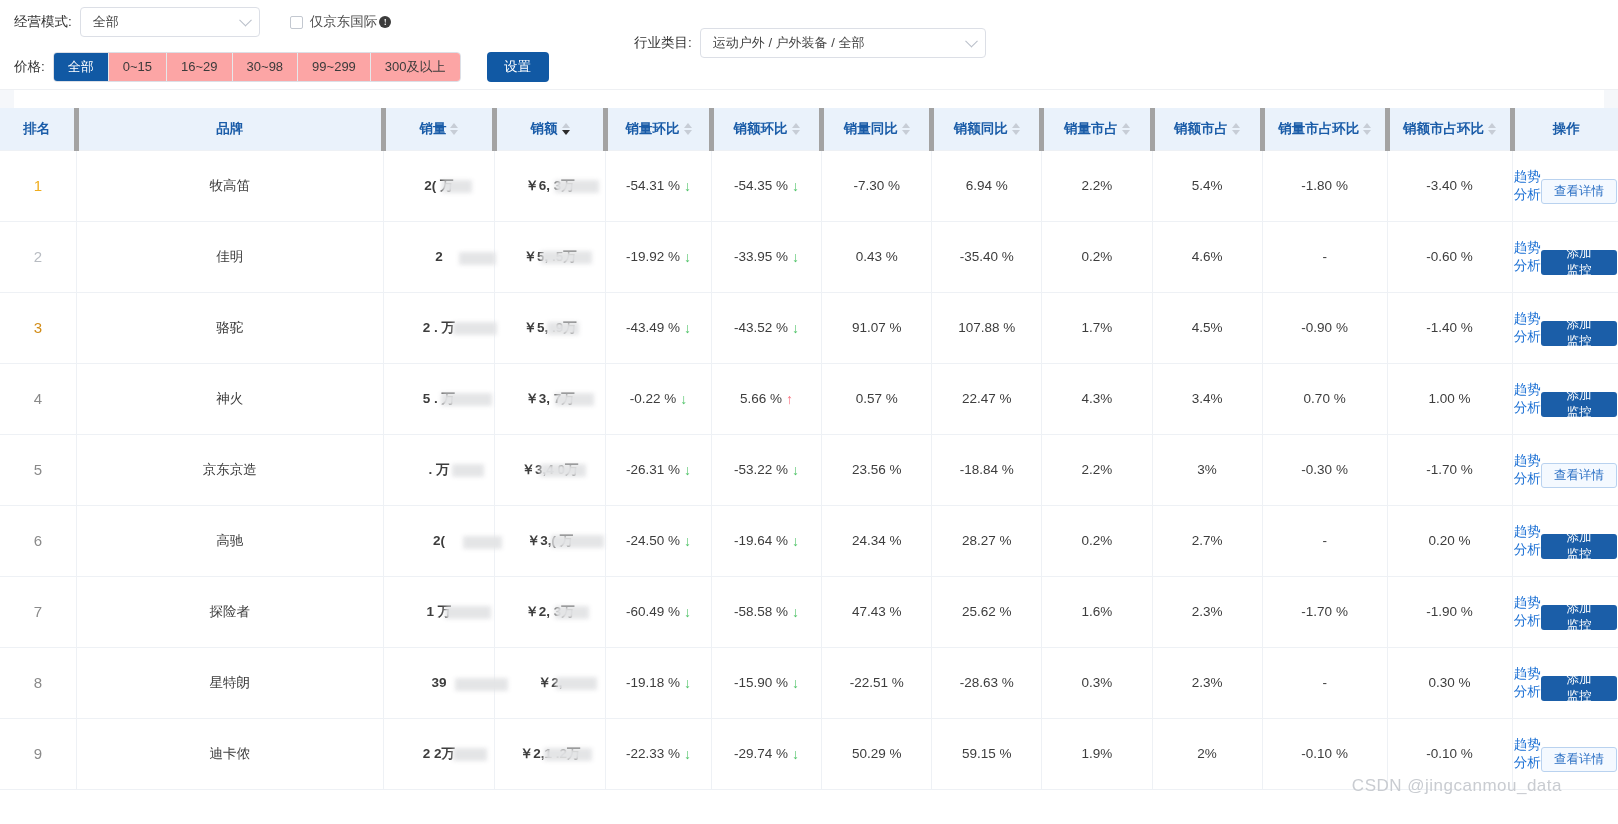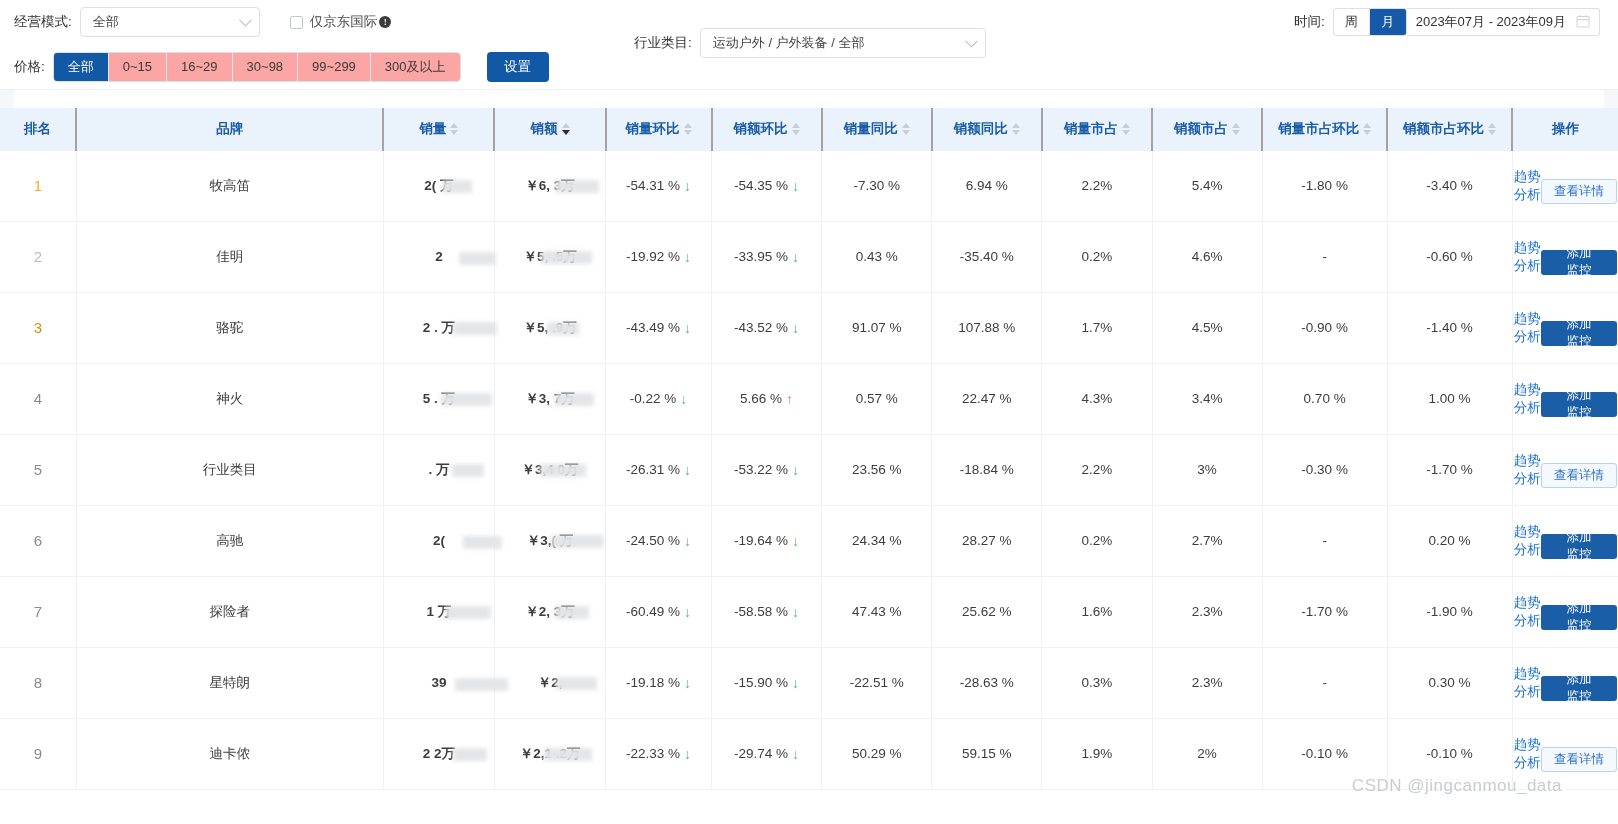--- a/index.html
+++ b/index.html
@@ -113,21 +113,21 @@
   .strip { height: 18px; background:#f5f7fa; }
   .strip-inner { height:18px; margin:0 14px; background:#fff; }
 
   
   .table-wrap { padding: 0 0 0 0; }
   table { width:100%; border-collapse: collapse; table-layout: fixed; }
   thead th {
     background:#eaf2fb;
     height: 42px;
     font-size: 13.5px; font-weight: bold; color:#1a5ca8;
-    border-right: 2px solid #a3a3a3;
+    border-right: 5px solid #a3a3a3;
     white-space: nowrap;
   }
   thead th:last-child { border-right:none; }
   .th-in { display:flex; align-items:center; justify-content:center; gap:4px; cursor:pointer; }
   .sorter { display:inline-flex; flex-direction:column; line-height:0; gap:2px; }
   .sorter i {
     display:block; width:0; height:0;
     border-left:4px solid transparent; border-right:4px solid transparent;
   }
   .sorter i.up { border-bottom:5px solid #c7cdd6; }
@@ -205,38 +205,20 @@
       </div>
 
       <div class="center-group">
         <span class="flabel">行业类目:</span>
         <div class="select wide">
           <span>运动户外 / 户外装备 / 全部</span>
           <span class="chev"></span>
         </div>
       </div>
 
-      <div class="right-group">
-        <span class="flabel">时间:</span>
-        <div class="seg">
-          <div class="seg-item">周</div>
-          <div class="seg-item active">月</div>
-        </div>
-        <div class="daterange">
-          <span>2023年07月 - 2023年09月</span>
-          <span class="cal-ico">
-            <svg width="14" height="14" viewBox="0 0 14 14" fill="none">
-              <rect x="1" y="2.5" width="12" height="10.5" rx="1" stroke="#9aa0a8" stroke-width="1.1"></rect>
-              <line x1="1" y1="5.6" x2="13" y2="5.6" stroke="#9aa0a8" stroke-width="1.1"></line>
-              <line x1="4" y1="1" x2="4" y2="3.6" stroke="#9aa0a8" stroke-width="1.1"></line>
-              <line x1="10" y1="1" x2="10" y2="3.6" stroke="#9aa0a8" stroke-width="1.1"></line>
-            </svg>
-          </span>
-        </div>
-      </div>
     </div>
 
     <div class="filter-row second">
       <span class="flabel">价格:</span>
       <div class="pill-group">
         <div class="pill active">全部</div>
         <div class="pill">0~15</div>
         <div class="pill">16~29</div>
         <div class="pill">30~98</div>
         <div class="pill">99~299</div>
@@ -524,21 +506,21 @@
               </span></td>
             <td>
               <div class="act">
                 <span class="link">趋势分析</span>
                 <button class="btn-solid">添加监控</button>
               </div>
             </td>
           </tr>
           <tr>
             <td><span class="rank ">5</span></td>
-            <td><span class="brand">行业类目</span></td>
+            <td><span class="brand">京东京造</span></td>
             <td><span class="blurnum">  . 万<span class="mask" style="width: 32px; height: 13px; left: 24px; top: 3px;"></span></span></td>
             <td><span class="blurnum">￥3,4   0万<span class="mask" style="width: 46px; height: 13px; left: 18px; top: 3px;"></span></span></td>
             <td><span class="pct">
                 <span>-26.31 %</span>
                 <span class="arr down">↓</span>
               </span></td>
             <td><span class="pct">
                 <span>-53.22 %</span>
                 <span class="arr down">↓</span>
               </span></td>

